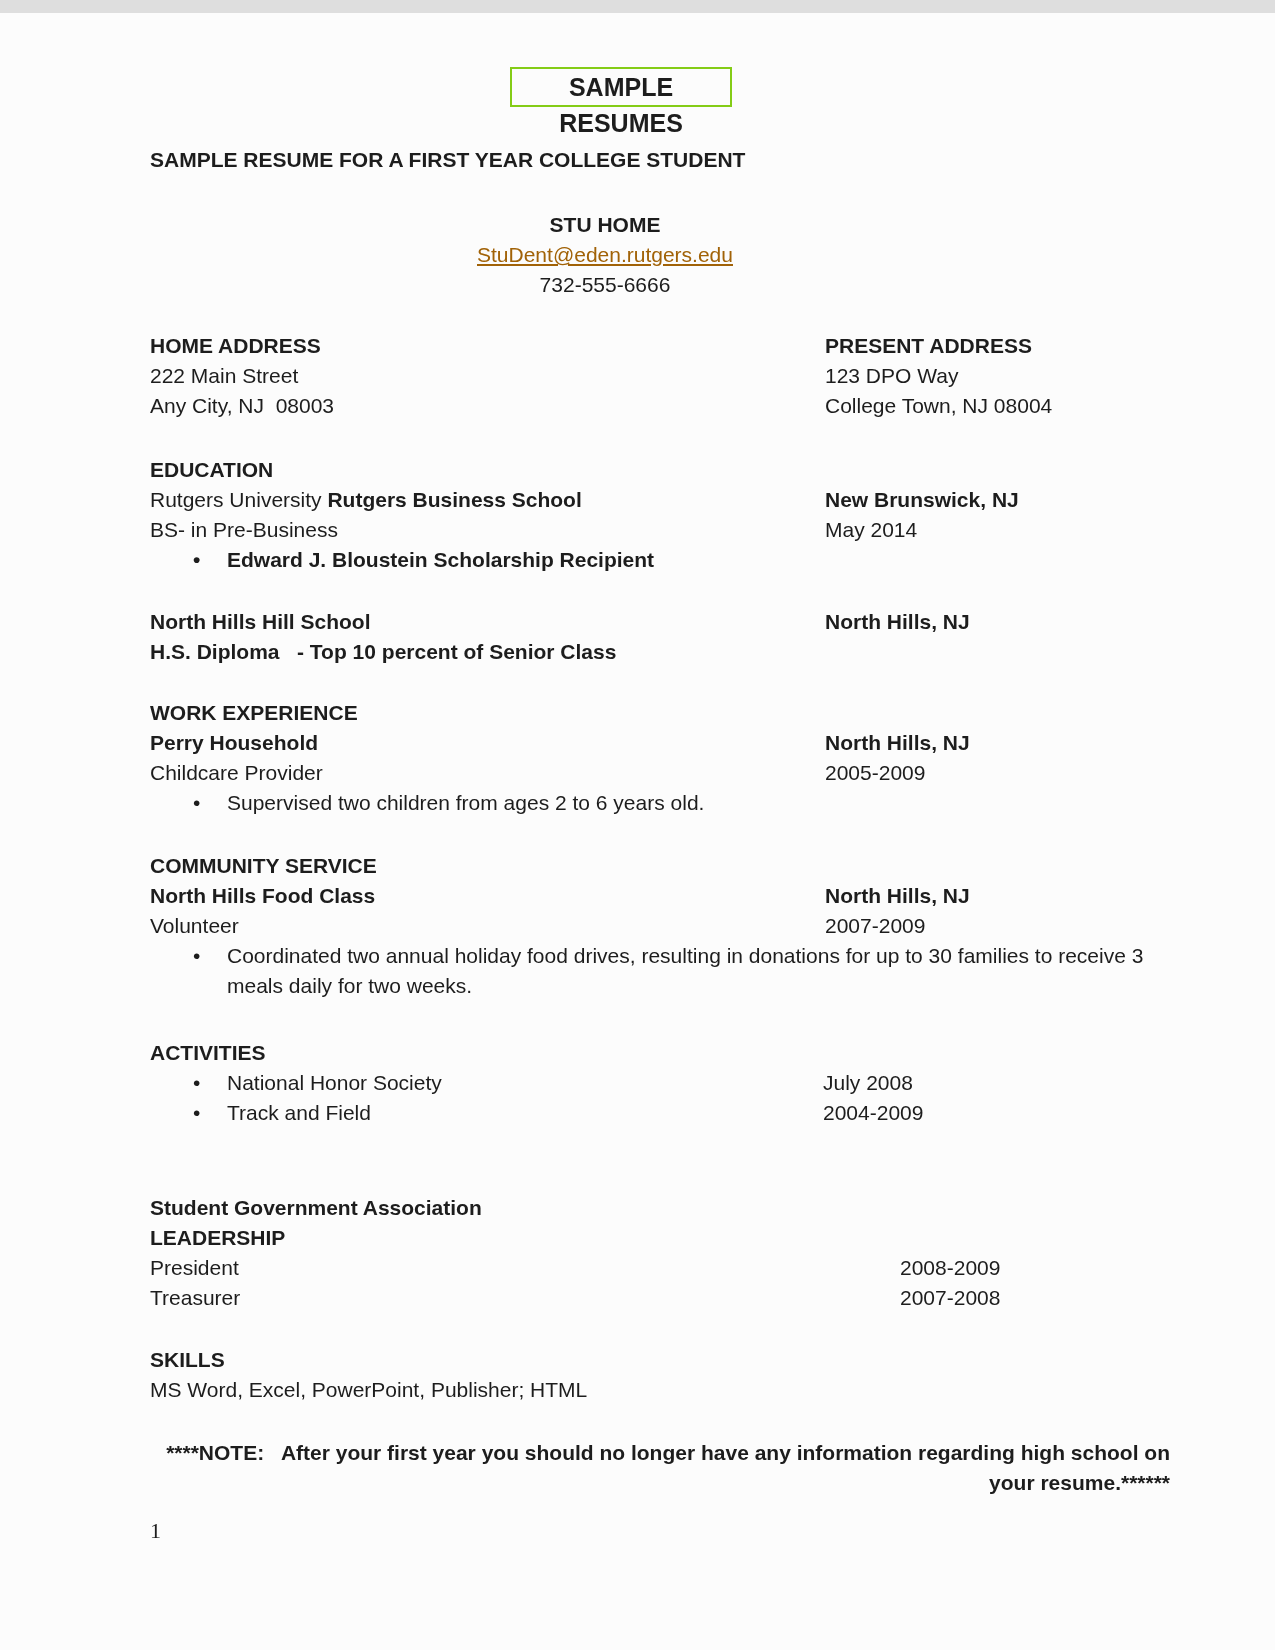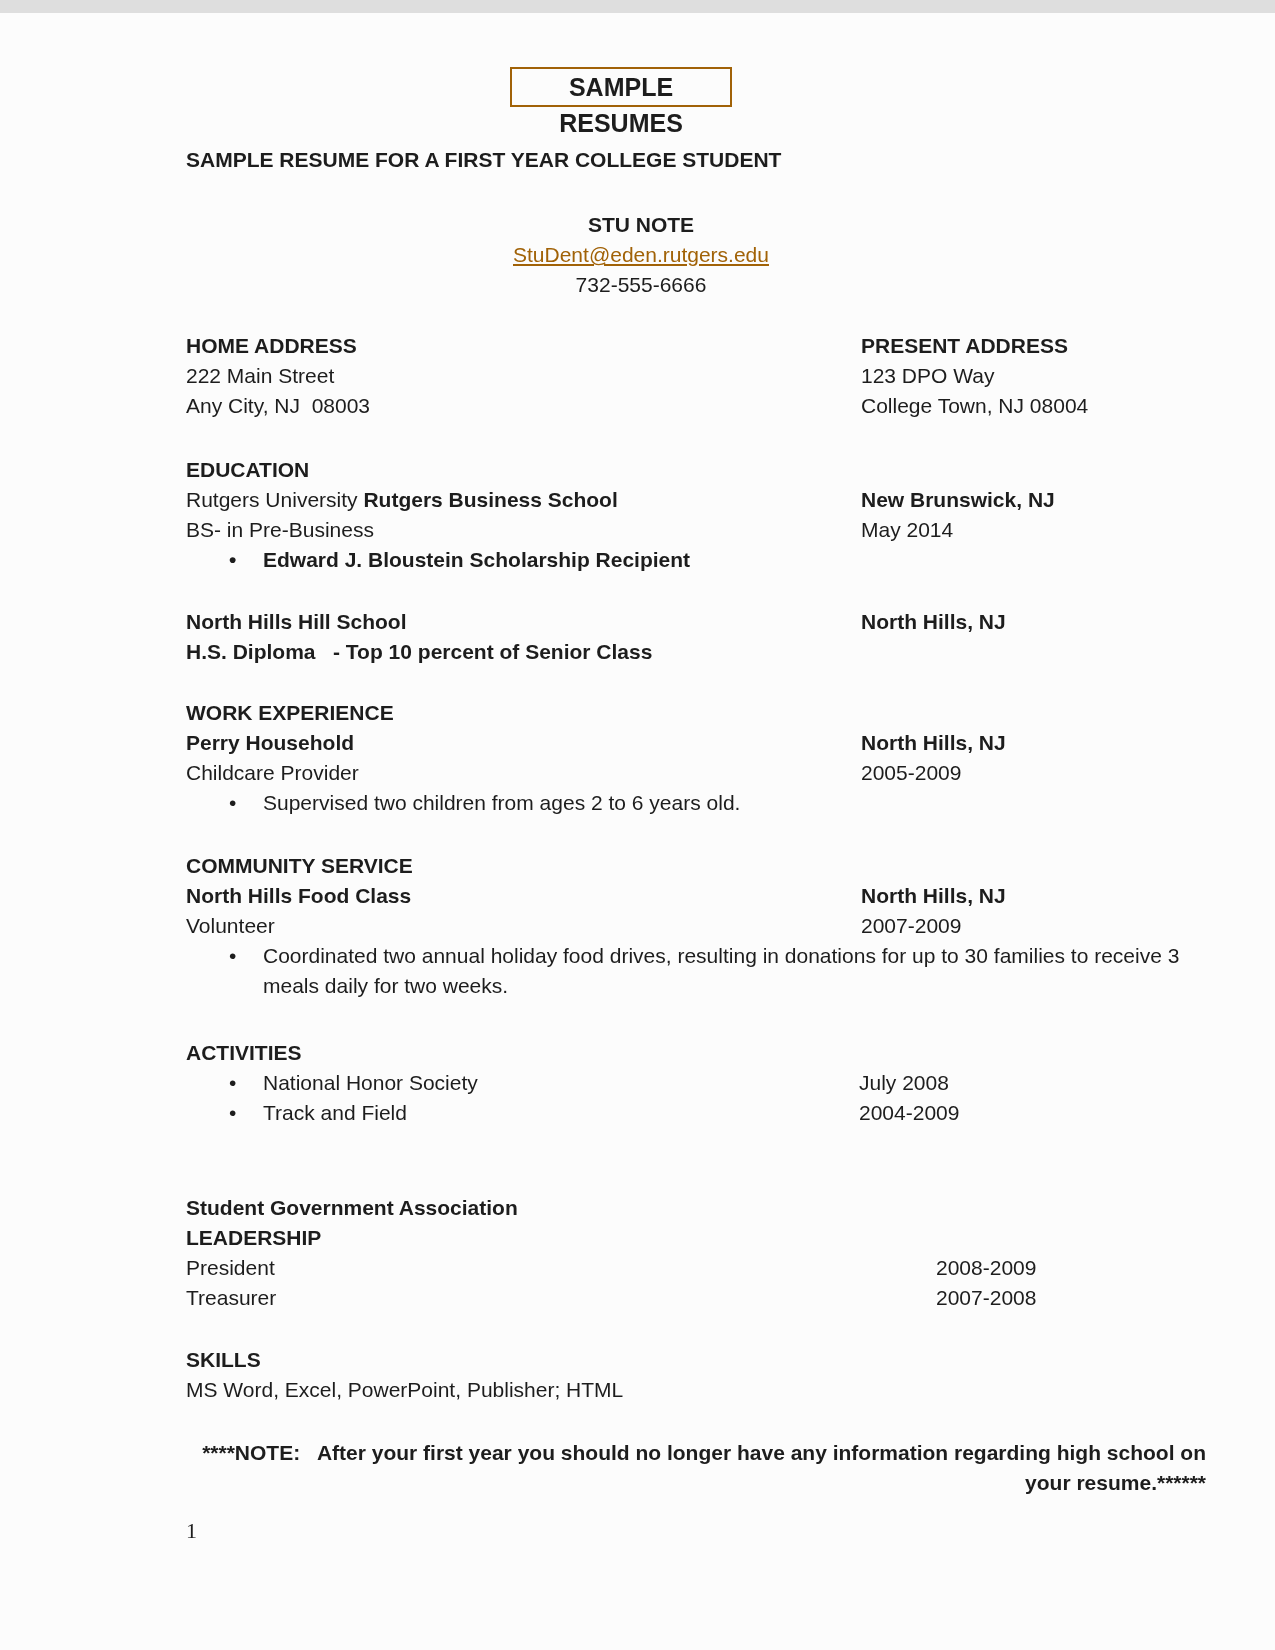--- a/index.html
+++ b/index.html
@@ -13,27 +13,27 @@
     color:#1d1d1d;
     overflow:hidden;
   }
   .top-strip{
     position:absolute;top:0;left:0;width:1275px;height:13px;
     background:#dedede;
   }
   .banner-box{
     position:absolute;left:510px;top:67px;
     width:218px;height:36px;
-    border:2px solid #a16207;
+    border:2px solid #84cc16;
     text-align:center;
     font-weight:bold;font-size:25px;line-height:36px;
     background:#fcfcfc;
   }
   .content{
-    position:absolute;left:150px;top:145px;width:990px;margin-left:36px;
+    position:absolute;left:150px;top:145px;width:990px;
   }
   .line{height:30px;white-space:nowrap;}
   .row{position:relative;height:30px;white-space:nowrap;}
   .col-right{position:absolute;left:675px;top:0;}
   .col-date{position:absolute;left:750px;top:0;}
   .b{font-weight:bold;}
   .center-block{width:910px;text-align:center;}
   .bullet{position:relative;padding-left:77px;}
   .bullet::before{
     content:"\2022";
@@ -65,21 +65,21 @@
     <span>SAMPLE RESUMES</span>
   </div>
 
   <div class="content">
 
     <div class="line b">SAMPLE RESUME FOR A FIRST YEAR COLLEGE STUDENT</div>
 
     <div class="sp" style="height:35px"></div>
 
     <div class="center-block">
-      <div class="line b">STU NOTE</div>
+      <div class="line b">STU HOME</div>
       <div class="line"><a class="email" href="#">StuDent@eden.rutgers.edu</a></div>
       <div class="line">732-555-6666</div>
     </div>
 
     <div class="sp" style="height:31px"></div>
 
     <div class="row">
       <span class="b">HOME ADDRESS</span>
       <span class="col-right b">PRESENT ADDRESS</span>
     </div>

